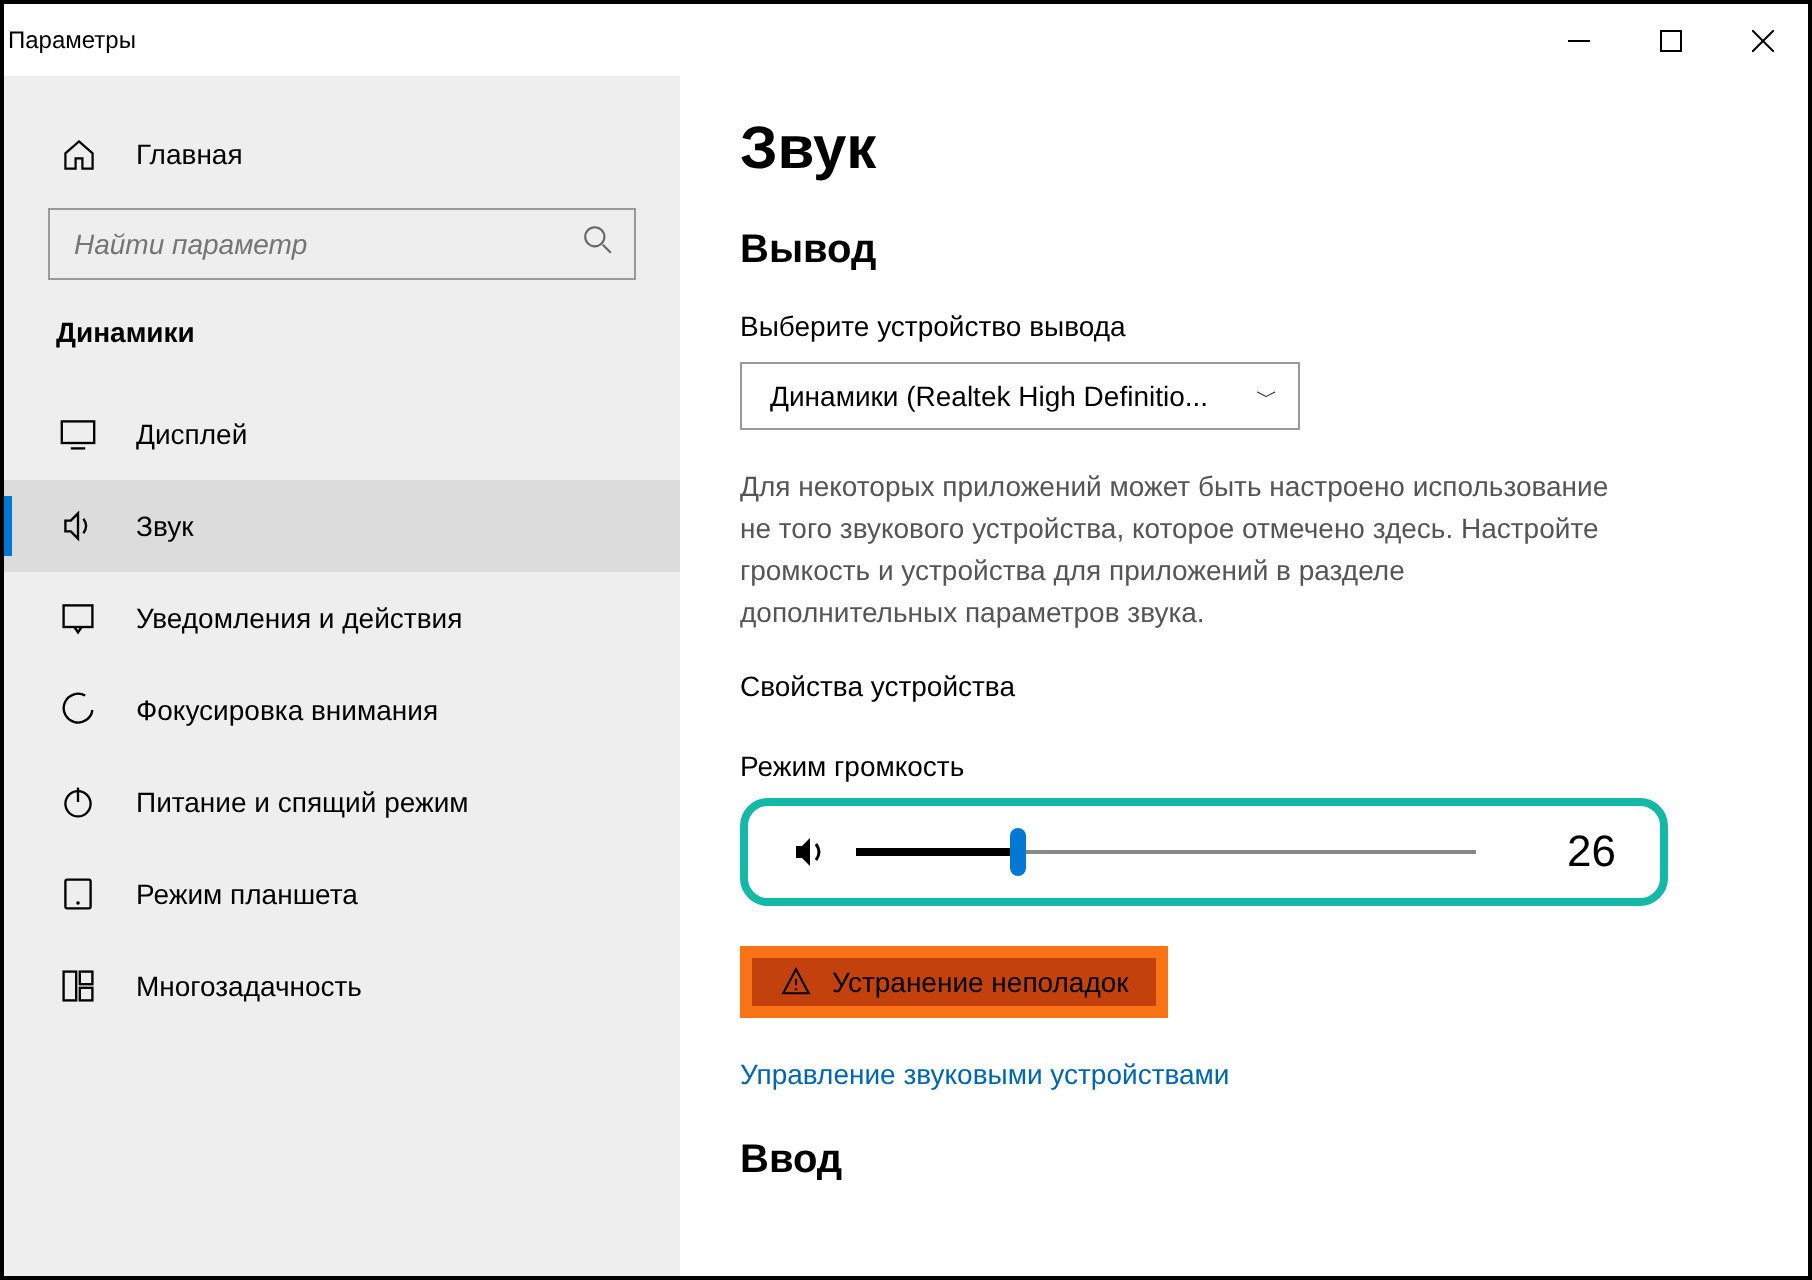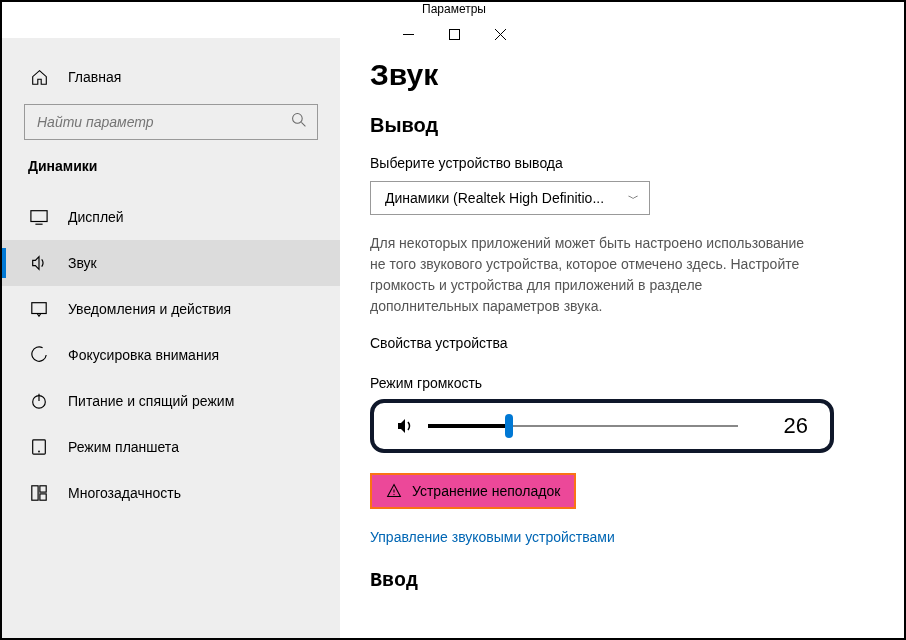--- a/index.html
+++ b/index.html
@@ -1,18 +1,18 @@
 <!DOCTYPE html>
 <html><head>
   <meta charset="utf-8">
   <style>
     * { margin: 0; padding: 0; box-sizing: border-box; font-family: "Segoe UI", Arial, sans-serif; }
     body { background: #fff; width: 906px; height: 640px; overflow: hidden; border: 2px solid #000; position: relative; }
     .window { width: 100%; height: 100%; display: flex; flex-direction: column; }
-    .titlebar { height: 36px; display: flex; align-items: center; padding-left: 2px; font-size: 12px; color: #000; flex-direction: column; }
+    .titlebar { height: 36px; display: flex; align-items: center; padding-left: 2px; font-size: 12px; color: #000; }
     .titlebar .title { flex: 1; }
     .win-controls { display: flex; }
     .win-btn { width: 46px; height: 36px; display: flex; align-items: center; justify-content: center; font-size: 13px; }
     .win-btn svg { display: block; }
     .content { flex: 1; display: flex; overflow: hidden; }
     .sidebar { width: 338px; background: #eeeeee; padding-top: 22px; display: flex; flex-direction: column; height: 100%; }
     .home-row { display: flex; align-items: center; padding: 0 26px; height: 34px; margin-bottom: 10px; }
     .home-row .icon { width: 22px; margin-right: 18px; display:flex; align-items:center; justify-content:center; }
     .home-label { font-size: 14px; }
     .search-box { margin: 0 22px 18px 22px; height: 36px; border: 1px solid #999; background: #eeeeee; display: flex; align-items: center; padding: 0 10px 0 12px; }
@@ -27,30 +27,30 @@
     .main { flex: 1; padding: 20px 30px 0 30px; overflow: hidden; height: 100%; }
     .page-title { font-size: 30px; font-weight: 600; margin-bottom: 22px; }
     .subsection { font-size: 20px; font-weight: 600; margin-bottom: 18px; }
     .field-label { font-size: 14px; margin-bottom: 10px; }
     .dropdown { width: 280px; height: 34px; border: 1px solid #999; background: #fff; display: flex; align-items: center; padding: 0 10px 0 14px; font-size: 14px; margin-bottom: 18px; }
     .dropdown .dd-label { flex: 1; white-space: nowrap; overflow: hidden; text-overflow: ellipsis; }
     .dropdown .chev { font-size: 11px; color: #333; }
     .description { font-size: 14px; color: #555; line-height: 1.5; margin-bottom: 18px; max-width: 440px; }
     .link { font-size: 14px; color: #0066b4; margin-bottom: 24px; display: block; }
     .volume-label { font-size: 14px; margin-bottom: 8px; }
-    .volume-wrap { border: 4px solid #0f172a; border-radius: 14px; padding: 10px 22px; display: flex; align-items: center; margin-bottom: 20px; width: 464px; }
+    .volume-wrap { border: 4px solid #14b8a6; border-radius: 14px; padding: 10px 22px; display: flex; align-items: center; margin-bottom: 20px; width: 464px; }
     .vol-icon { color:#000; margin-right: 12px; display:flex; align-items:center; }
     .slider { flex: 1; position: relative; height: 22px; display: flex; align-items: center; margin-right: 40px; }
     .track-bg { position:absolute; left:0; right:0; height:2px; background:#888; }
     .track-fill { position:absolute; left:0; width:26%; height:4px; background:#000; }
     .thumb { position:absolute; left:26%; transform:translateX(-50%); width:8px; height:24px; background:#0078d4; border-radius:4px; }
     .vol-value { font-size: 22px; min-width: 30px; text-align: right; }
-    .troubleshoot-btn { height: 36px; border: 2px solid #f97316; background: #ec4899; padding: 0 14px; display: inline-flex; align-items: center; font-size: 14px; margin-bottom: 20px; }
+    .troubleshoot-btn { height: 36px; border: 6px solid #f97316; background: #c2410c; padding: 0 14px; display: inline-flex; align-items: center; font-size: 14px; margin-bottom: 20px; }
     .troubleshoot-btn .warn-icon { margin-right: 10px; display:flex; align-items:center; }
-    .input-heading { font-size: 20px; font-weight: 600; margin-top: 16px; font-family: Liberation Mono, monospace; }
+    .input-heading { font-size: 20px; font-weight: 600; margin-top: 16px; }
   </style>
 </head>
 <body>
 
 <div class="window">
   <div class="titlebar">
     <span class="title">Параметры</span>
     <div class="win-controls">
       <div class="win-btn">
         <svg width="11" height="11" viewBox="0 0 11 11">

